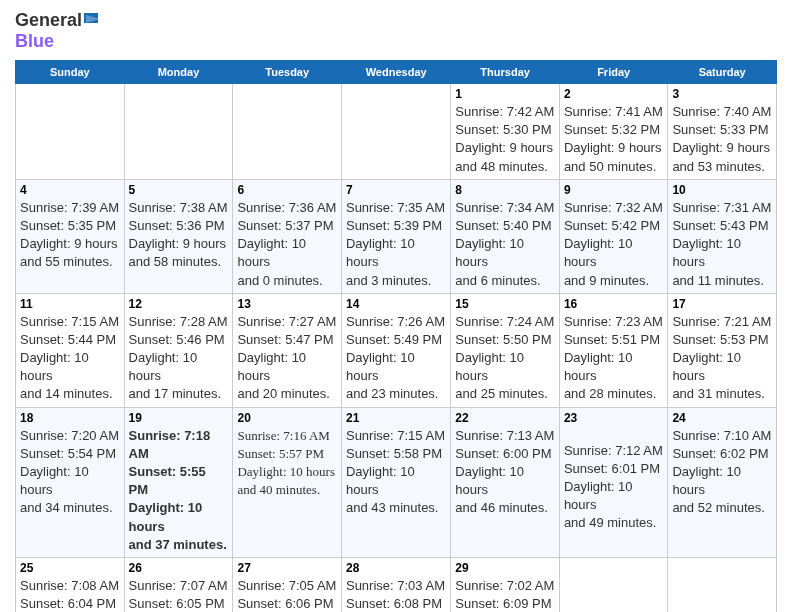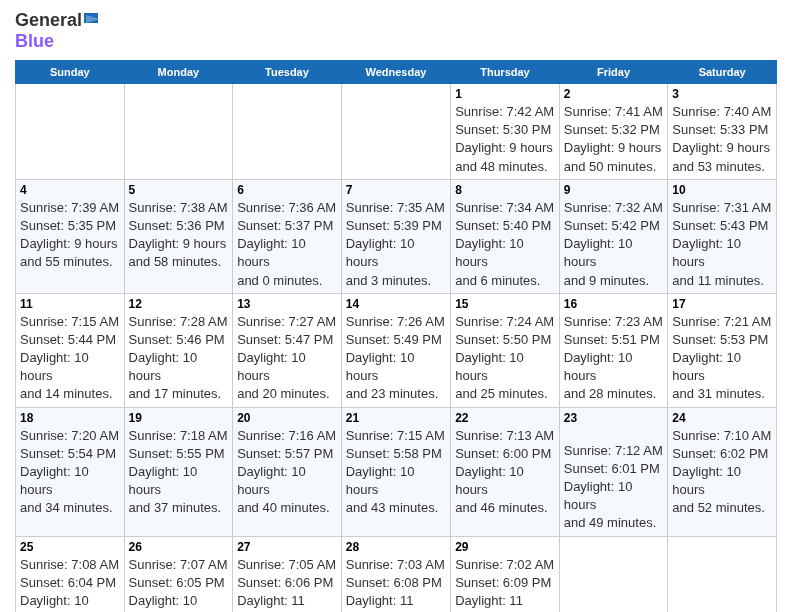--- a/index.html
+++ b/index.html
@@ -250,28 +250,28 @@
         <tr>
           <td>
             <span class="day-number">18</span>
             <div class="day-info" style="white-space: pre-line;">Sunrise: 7:20 AM
 Sunset: 5:54 PM
 Daylight: 10 hours
 and 34 minutes.</div>
           </td>
           <td>
             <span class="day-number">19</span>
-            <div class="day-info" style="white-space: pre-line;">Sunrise: 7:18 AM
+            <div class="day-info" style="white-space: pre-line; font-weight: bold;">Sunrise: 7:18 AM
 Sunset: 5:55 PM
 Daylight: 10 hours
 and 37 minutes.</div>
           </td>
           <td>
             <span class="day-number">20</span>
-            <div class="day-info" style="white-space: pre-line;">Sunrise: 7:16 AM
+            <div class="day-info" style="white-space: pre-line; font-family: Liberation Serif, serif;">Sunrise: 7:16 AM
 Sunset: 5:57 PM
 Daylight: 10 hours
 and 40 minutes.</div>
           </td>
           <td>
             <span class="day-number">21</span>
             <div class="day-info" style="white-space: pre-line;">Sunrise: 7:15 AM
 Sunset: 5:58 PM
 Daylight: 10 hours
 and 43 minutes.</div>

